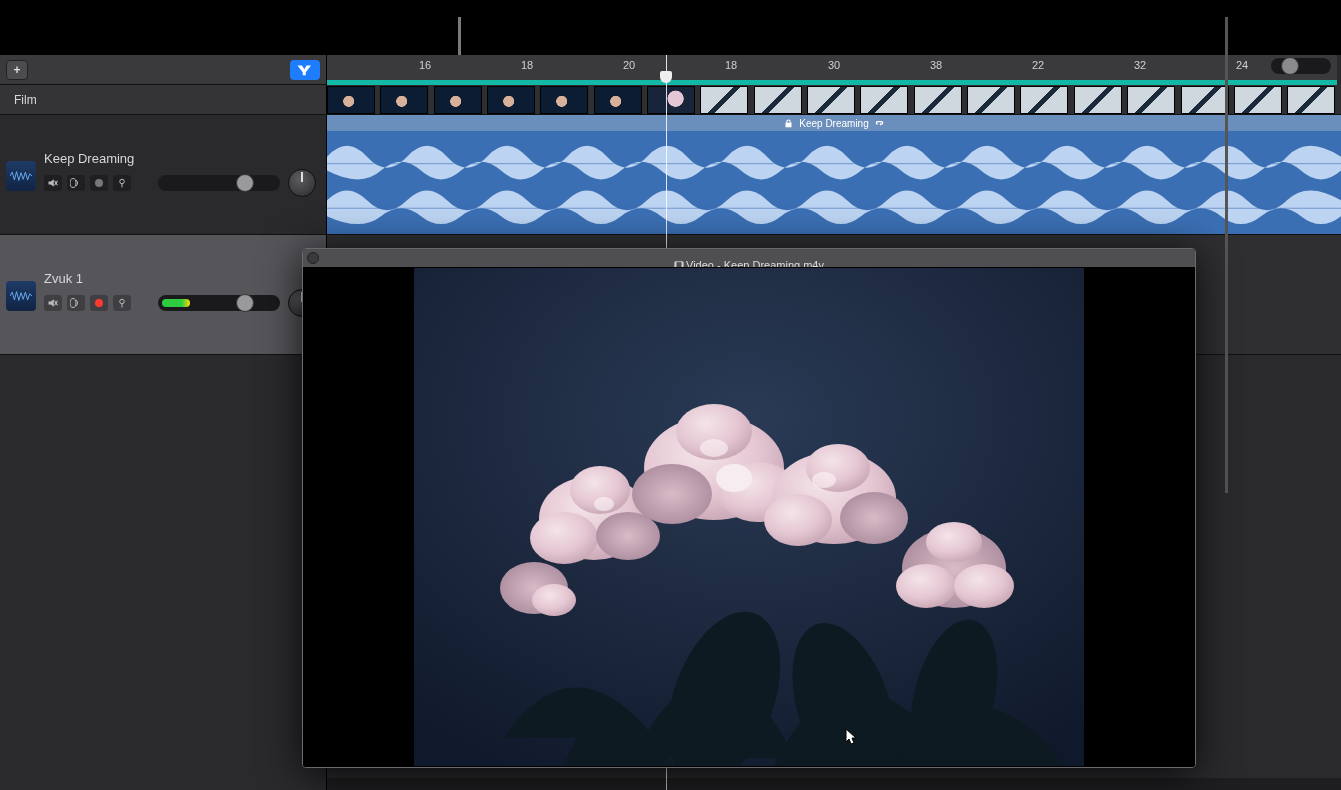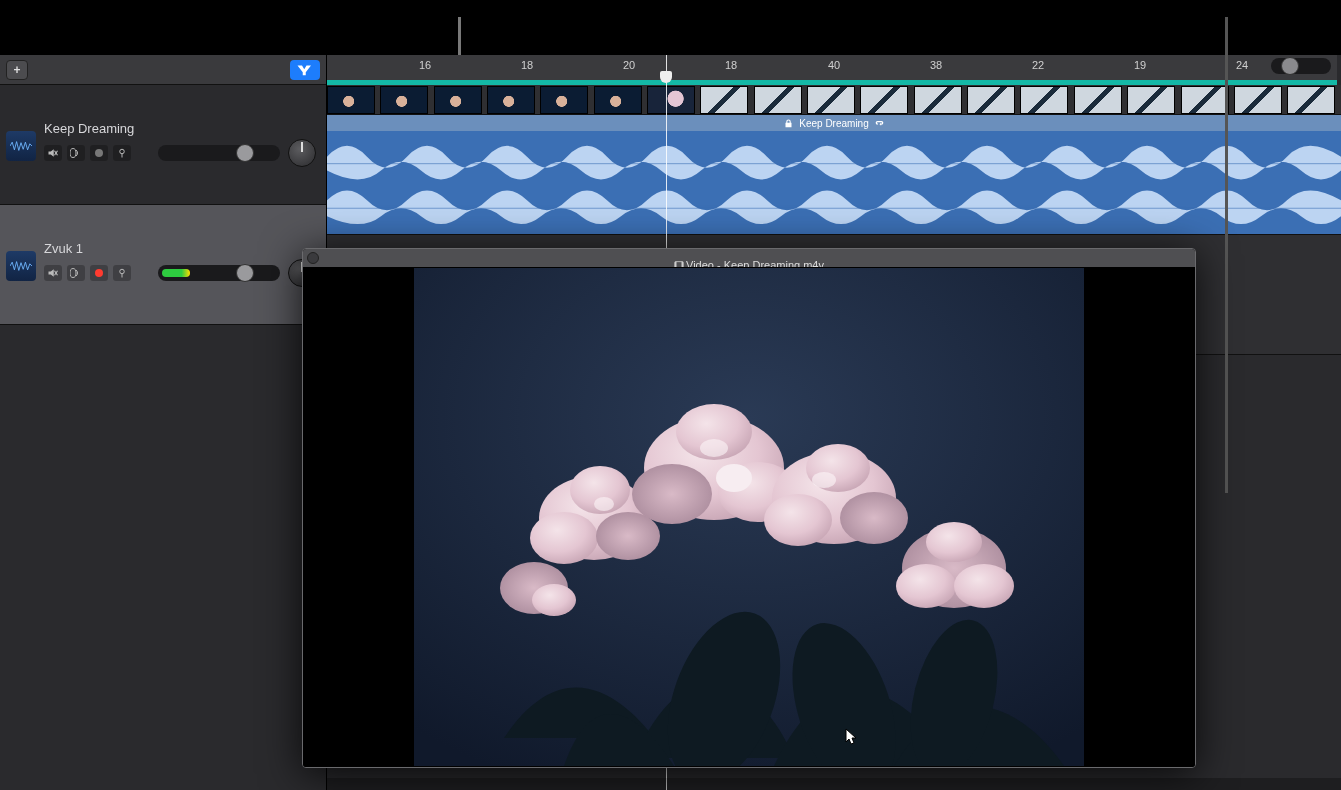--- a/index.html
+++ b/index.html
@@ -101,37 +101,40 @@
 
   <div class="zoom">
     <div class="thumb"></div>
   </div>
 
   <div class="ruler">
     <span class="tick" style="left:92px">16</span>
     <span class="tick" style="left:194px">18</span>
     <span class="tick" style="left:296px">20</span>
     <span class="tick" style="left:398px">18</span>
-    <span class="tick" style="left:501px">40</span>
+    <span class="tick" style="left:501px">30</span>
     <span class="tick" style="left:603px">38</span>
     <span class="tick" style="left:705px">22</span>
-    <span class="tick" style="left:807px">19</span>
+    <span class="tick" style="left:807px">32</span>
     <span class="tick" style="left:909px">24</span>
   </div>
 
   <div class="track-headers">
     <div class="toolbar">
       <div class="btn-add">+</div>
       <div class="btn-filter">
         <svg viewBox="0 0 24 16">
             <path fill="#fff" d="M2 2h6l3 5 3-5h6l-7 9v4h-4v-4z"></path>
           </svg>
       </div>
     </div>
 
+    <div class="film-row">
+      <span>Film</span>
+    </div>
 
     <div class="track">
       <div class="track-icon">
         <svg viewBox="0 0 40 20">
             <polyline points="0,10 4,3 8,17 12,2 16,18 20,4 24,16 28,3 32,17 36,6 40,10" stroke="#6fb6ff" stroke-width="1.6" fill="none"></polyline>
           </svg>
       </div>
       <div class="title">Keep Dreaming</div>
       <div class="track-controls">
         <div class="ctrl">

